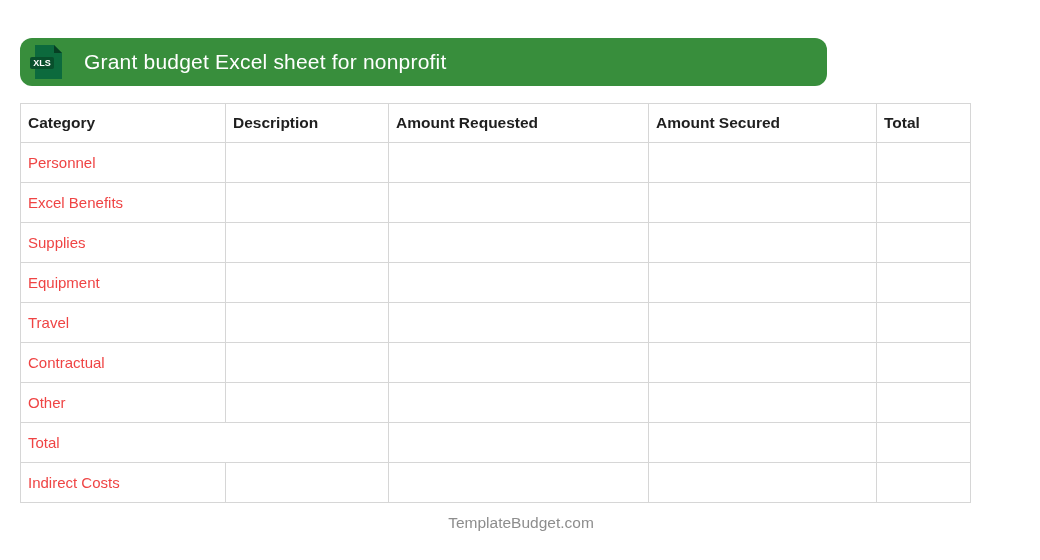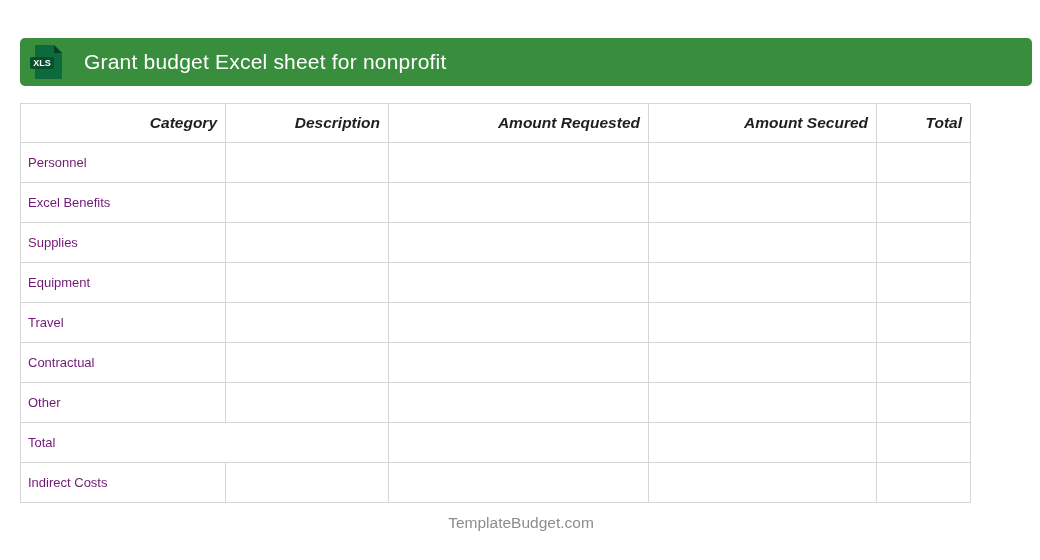--- a/index.html
+++ b/index.html
@@ -14,24 +14,24 @@
     height: 560px;
     background: #ffffff;
     overflow: hidden;
   }
 
   
   .banner {
     position: absolute;
     left: 20px;
     top: 38px;
-    width: 1012px;
+    width: 807px;
     height: 48px;
     background: #388e3c;
-    border-radius: 5px;
+    border-radius: 12px;
     display: flex;
     align-items: center;
     box-sizing: border-box;
     padding-left: 10px;
   }
   .banner-title {
     color: #ffffff;
     font-size: 21px;
     font-weight: 500;
     margin-left: 22px;
@@ -58,31 +58,30 @@
   table.budget td {
     border: 1px solid #d6d6d6;
     box-sizing: border-box;
     padding: 0 8px 0 7px;
     vertical-align: middle;
     overflow: hidden;
     white-space: nowrap;
   }
   table.budget th {
     height: 39px;
-    text-align: right;
+    text-align: left;
     font-size: 15.5px;
     font-weight: bold;
     color: #1f1f1f;
-    font-style: italic;
   }
   table.budget td {
     height: 40px;
-    font-size: 13px;
+    font-size: 15px;
     font-weight: normal;
-    color: #701a75;
+    color: #ef4444;
   }
 
   
   .site-credit {
     position: absolute;
     left: 20px;
     top: 514px;
     width: 1002px;
     text-align: center;
     font-size: 15.5px;

